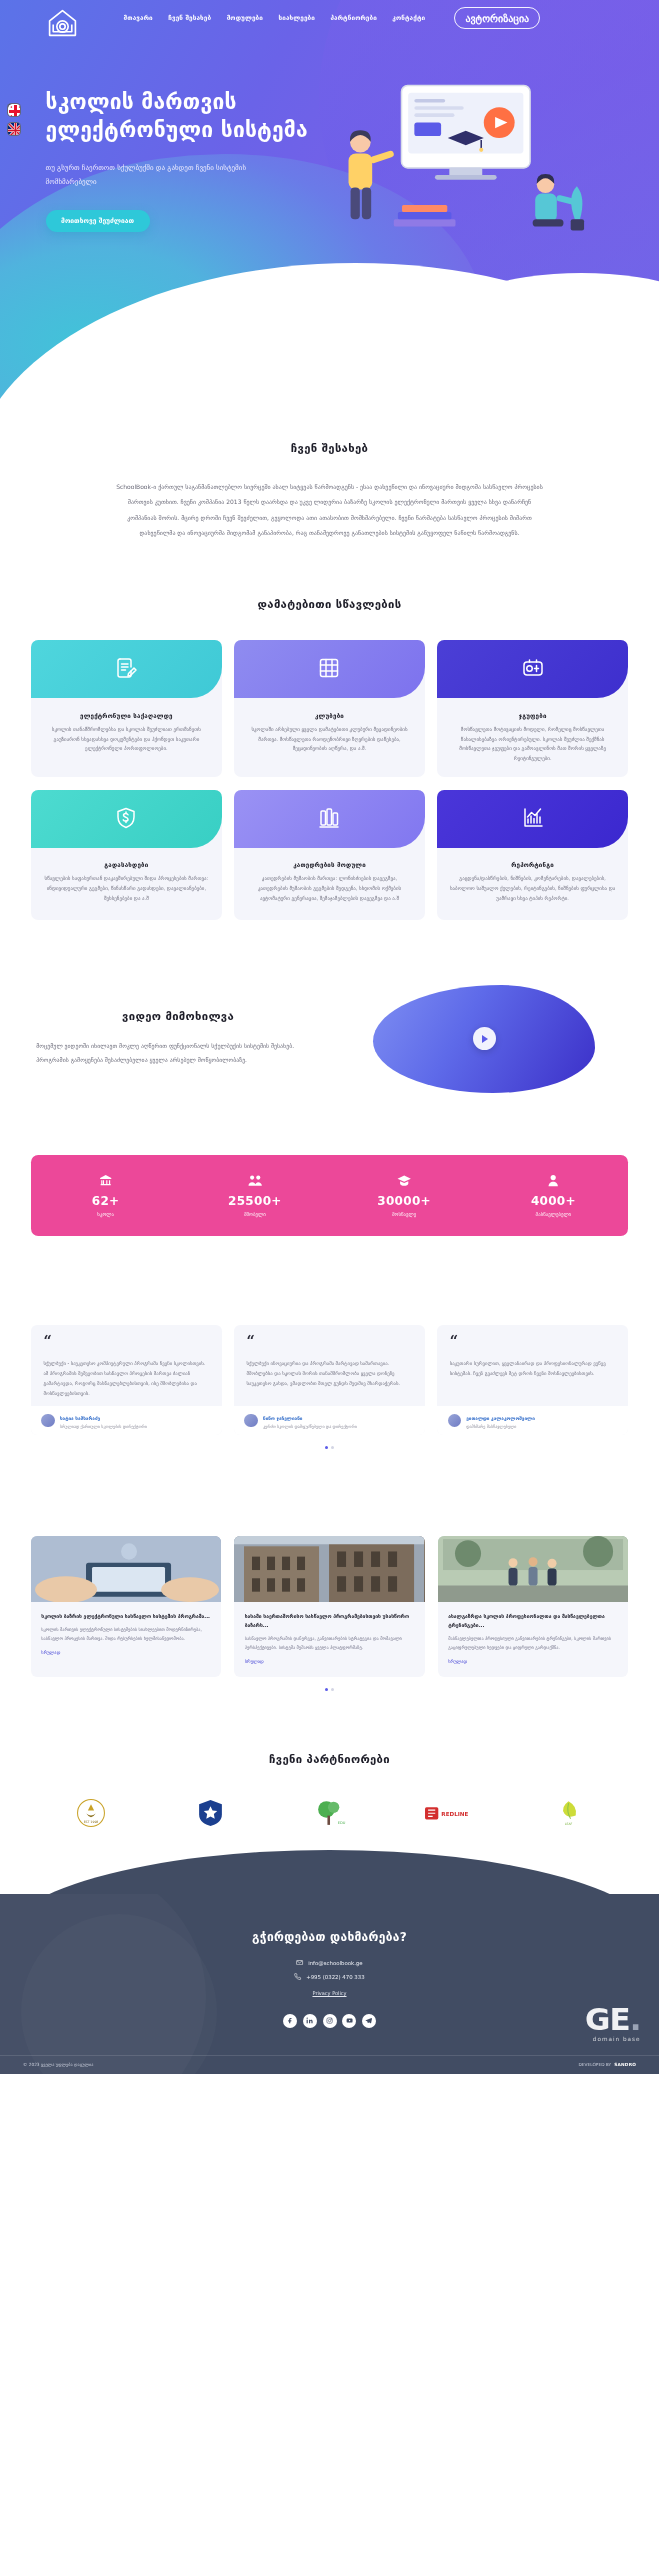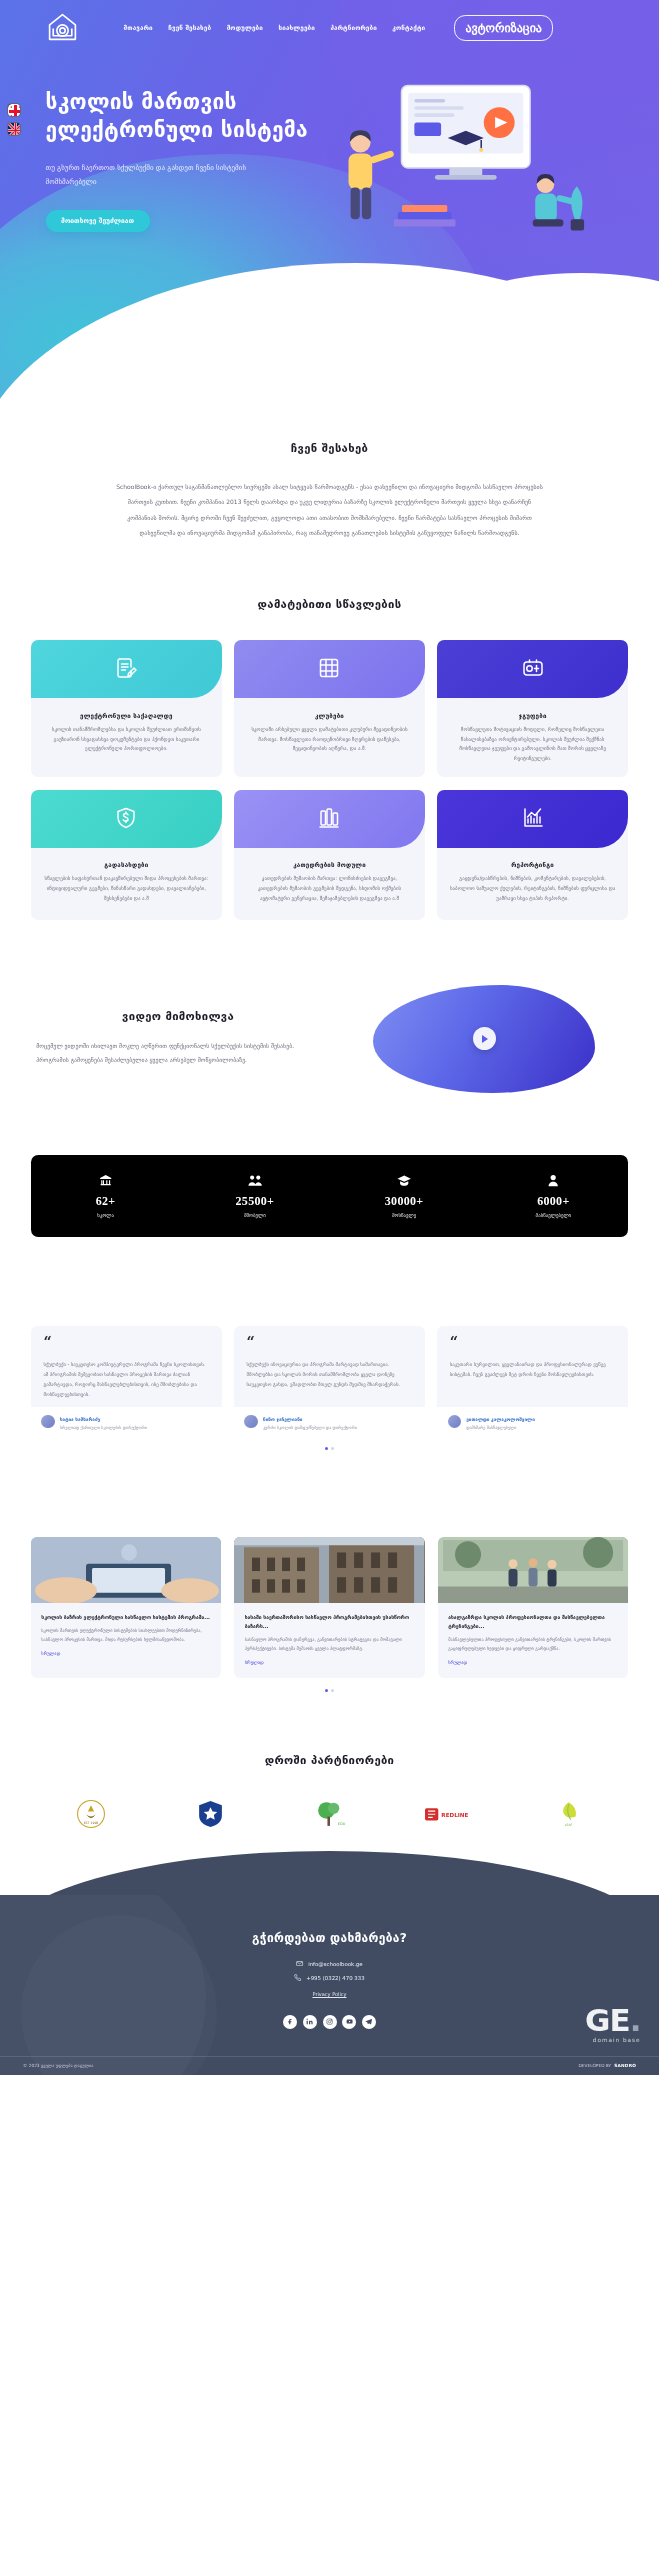--- a/index.html
+++ b/index.html
@@ -45,43 +45,43 @@
   .hero-white-wave2 {
     position: absolute; right: -206px; bottom: -129px;
     width: 567px; height: 268px;
     background: #ffffff;
     border-radius: 50% 50% 0 0 / 80% 80% 0 0;
   }
 
   
   .nav {
     position: relative; z-index: 20;
-    display: flex; align-items: center;
+    display: flex; align-items: flex-start;
     padding: 7.2px 21.6px 0 21.6px;
     height: 49px;
   }
   .logo-mark { width: 34px; height: 34px; flex: 0 0 auto; margin-left: 24px; }
   .nav-links {
     display: flex; align-items: center; gap: 15.5px;
     margin-left: 44px;
   }
   .nav-link {
     color: #ffffff; font-size: 6.4px; font-weight: 600;
     letter-spacing: 0.1px; text-decoration: none; cursor: pointer;
     white-space: nowrap;
   }
   .nav-cta {
     margin-left: 13.4px;
     border: 0.8px solid rgba(255,255,255,.92);
     border-radius: 11.3px;
     padding: 4.6px 10.3px;
-    color: #fff; font-size: 12px; font-weight: 600;
+    color: #fff; font-size: 10px; font-weight: 600;
     background: transparent; cursor: pointer;
     white-space: nowrap;
-    font-family: Liberation Serif, serif;
+    font-family: Liberation Sans, sans-serif;
   }
 
   .hero-inner { position: relative; z-index: 15; display: flex; padding: 0 21.6px; }
   .hero-left { width: 289px; padding-left: 24px; padding-top: 40px; }
   .hero-title {
     color: #fff; font-size: 21px; line-height: 1.32; font-weight: 700;
     letter-spacing: 0.2px;
   }
   .hero-sub {
     color: #f1eeff; font-size: 7px; line-height: 1.95;
@@ -180,25 +180,24 @@
   .play-tri {
     width: 0; height: 0; margin-left: 1.5px;
     border-left: 6.2px solid #5b5be8;
     border-top: 4.1px solid transparent;
     border-bottom: 4.1px solid transparent;
   }
 
   
   .stats-wrap { padding: 62px 31px 0 31px; }
   .stats {
-    background: #000000;
+    background: #ec4899;
     border-radius: 7.2px;
     display: grid; grid-template-columns: repeat(4, 1fr);
     padding: 17.5px 0 19.6px 0;
-    font-family: Liberation Serif, serif;
   }
   .stat { text-align: center; color: #ffffff; }
   .stat-icon { height: 15.5px; display: flex; align-items: flex-end; justify-content: center; }
   .stat-num {
     font-size: 12px; font-weight: 700; margin-top: 6.2px;
     color: #ffffff; letter-spacing: 0.3px;
   }
   .stat-label { font-size: 4.9px; margin-top: 3.1px; color: #ffffff; opacity: .95; }
 
   
@@ -578,21 +577,21 @@
         <div class="stat-num">30000+</div>
         <div class="stat-label">მოსწავლე</div>
       </div>
       <div class="stat">
         <div class="stat-icon">
           <svg width="12.4" height="13.4" viewBox="0 0 24 24" fill="#fff">
               <circle cx="12" cy="6" r="5"></circle>
               <path d="M3 23c0-5 4-9 9-9s9 4 9 9z"></path>
             </svg>
         </div>
-        <div class="stat-num">6000+</div>
+        <div class="stat-num">4000+</div>
         <div class="stat-label">მასწავლებელი</div>
       </div>
     </div>
   </section>
 
   <section class="section testi-sec">
     <div class="testi-grid">
 
       <div class="testi">
         <div class="quote-mark">“</div>
@@ -718,21 +717,21 @@
       </article>
 
     </div>
     <div class="dots">
       <span class="dot on"></span>
       <span class="dot"></span>
     </div>
   </section>
 
   <section class="section partners-sec">
-    <h2 class="sec-title">დროში პარტნიორები</h2>
+    <h2 class="sec-title">ჩვენი პარტნიორები</h2>
     <div class="partners">
       <div class="partner">
         <svg width="30" height="30" viewBox="0 0 58 58">
           <circle cx="29" cy="29" r="26" fill="none" stroke="#c9a227" stroke-width="2"></circle>
           <path d="M29 12 l6 12 h-12 z" fill="#c9a227"></path>
           <path d="M20 30 q9 14 18 0 q-9 8 -18 0z" fill="#8a6f1d"></path>
           <text x="29" y="48" font-size="6" fill="#8a6f1d" text-anchor="middle" font-family="DejaVu Sans">EST 1998</text>
         </svg>
       </div>
       <div class="partner">

